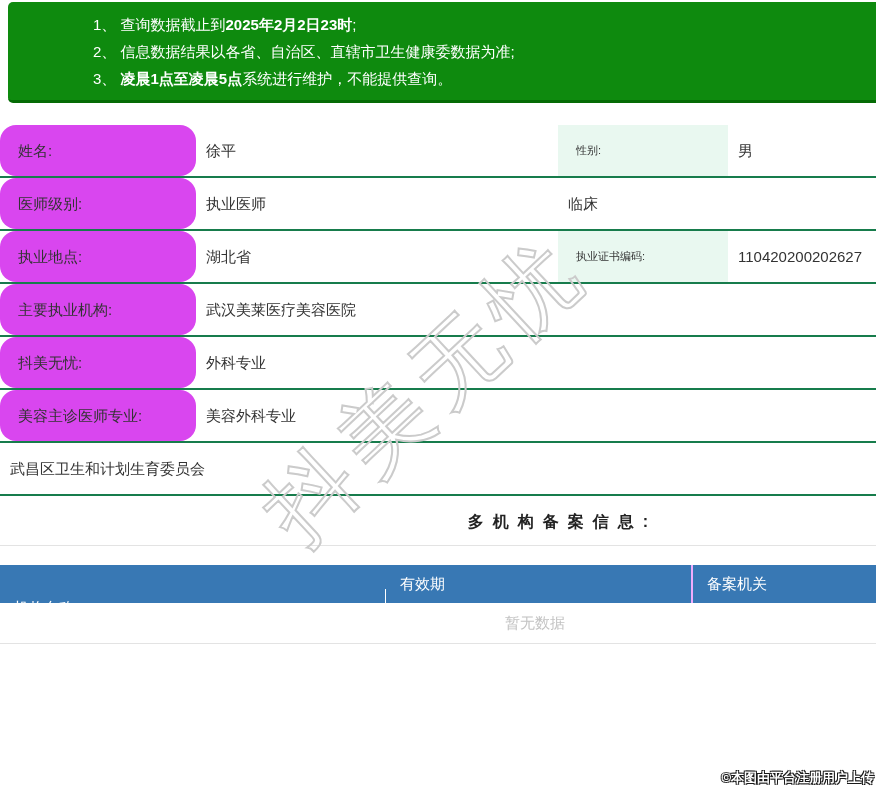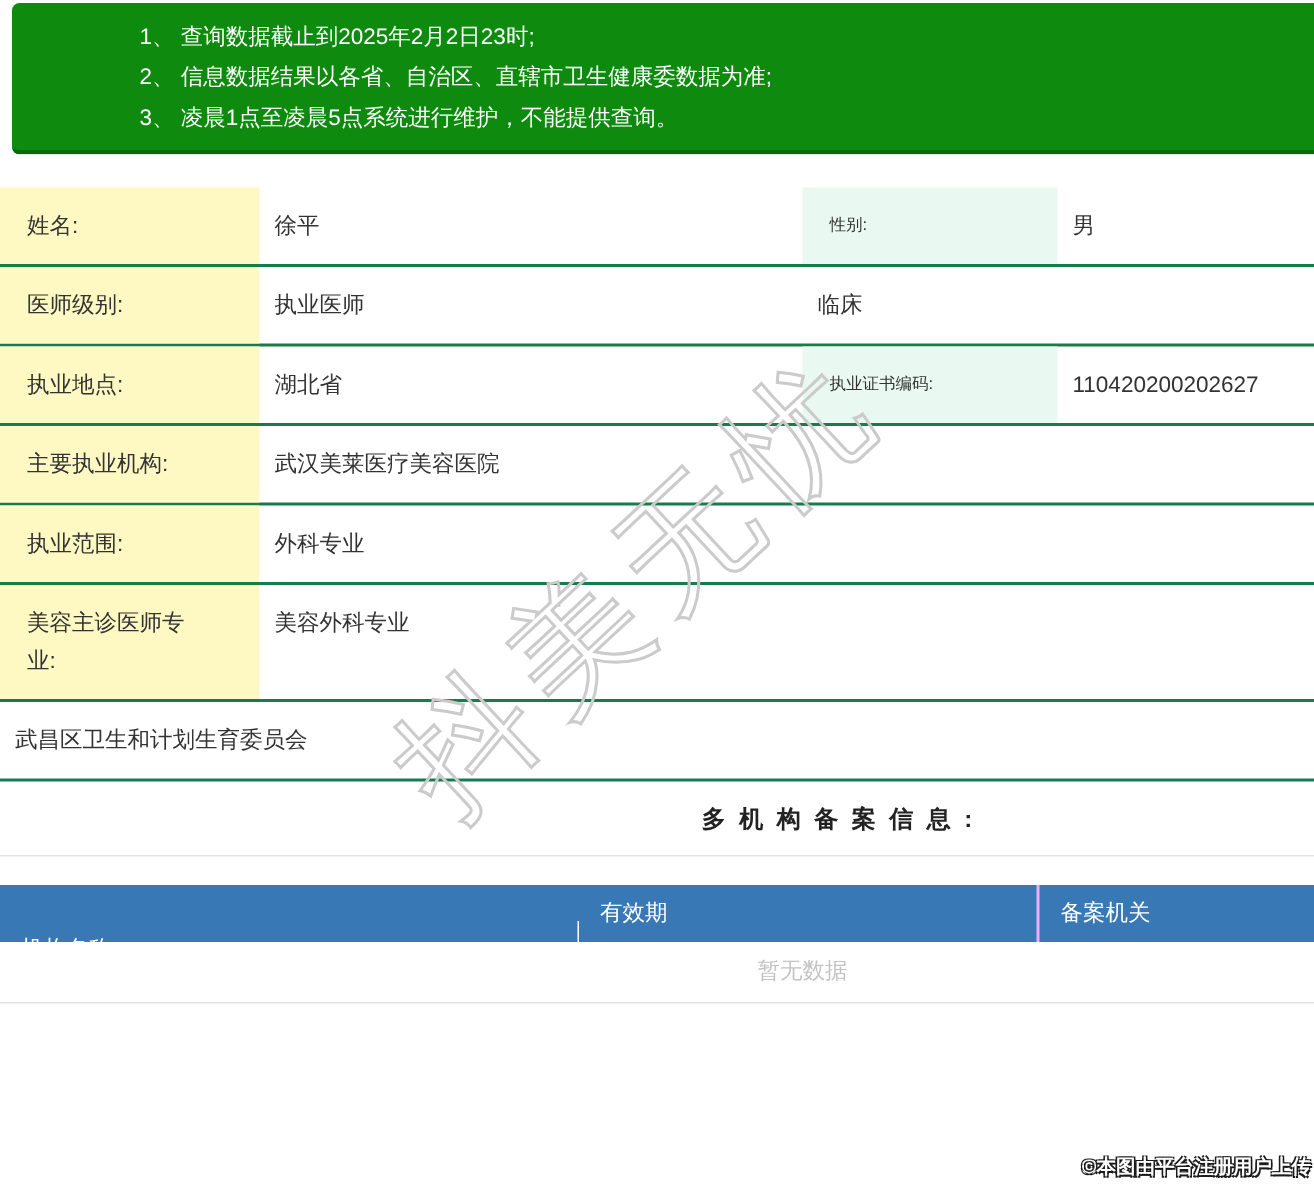--- a/index.html
+++ b/index.html
@@ -4,27 +4,27 @@
 <style>
   html,body{margin:0;padding:0;background:#fff;}
   body{font-family:"Liberation Sans","DejaVu Sans",sans-serif;color:#333;}
   .viewport{position:relative;width:876px;height:790px;overflow:hidden;background:#fff;}
   .content{width:1070px;}
 
   
   .notice{margin:2px 8px 0 8px;background:#0e8a0e;border-bottom:3px solid #056b05;
           border-radius:5px;padding:9px 20px 7px 85px;color:#fff;font-size:15px;}
   .notice-line{line-height:26px;margin:1px 0;}
-  .notice-line b{font-weight:normal;}
+  .notice-line b{font-weight:bold;}
 
   
   .dtable{margin-top:22px;}
   .drow{display:flex;border-bottom:2px solid #177c4c;align-items:stretch;}
-  .dlabel{width:173px;box-sizing:border-box;background:#fef9c3;
-          padding:13px 45px 13px 18px;font-size:15px;line-height:25px;}
+  .dlabel{width:196px;box-sizing:border-box;background:#d946ef;
+          padding:13px 45px 13px 18px;font-size:15px;line-height:25px;border-radius:16px;}
   .dlabel2{width:170px;box-sizing:border-box;background:#e9f8f0;
           padding:13px 30px 13px 18px;font-size:11px;line-height:25px;}
   .dvalue1{width:362px;box-sizing:border-box;padding:13px 10px;font-size:15px;line-height:25px;}
   .dvalue2{flex:1;box-sizing:border-box;padding:13px 10px;font-size:15px;line-height:25px;}
   .dvaluefull{flex:1;box-sizing:border-box;padding:13px 10px;font-size:15px;line-height:25px;}
 
   
   .filing-title{margin-top:16px;text-align:center;padding-left:55px;
                 font-weight:bold;font-size:16px;letter-spacing:9px;line-height:20px;color:#222;}
   .gray-divider{border:none;border-top:1px solid #e3e3e3;margin:13px 0 0 0;}
@@ -74,21 +74,21 @@
         <div class="dlabel">执业地点:</div>
         <div class="dvalue1">湖北省</div>
         <div class="dlabel2">执业证书编码:</div>
         <div class="dvalue2">110420200202627</div>
       </div>
       <div class="drow">
         <div class="dlabel">主要执业机构:</div>
         <div class="dvaluefull">武汉美莱医疗美容医院</div>
       </div>
       <div class="drow">
-        <div class="dlabel">执业范围:</div>
+        <div class="dlabel">抖美无忧:</div>
         <div class="dvaluefull">外科专业</div>
       </div>
       <div class="drow">
         <div class="dlabel">美容主诊医师专业:</div>
         <div class="dvaluefull">美容外科专业</div>
       </div>
       <div class="drow">
         <div class="dvaluefull">武昌区卫生和计划生育委员会</div>
       </div>
     </div>

